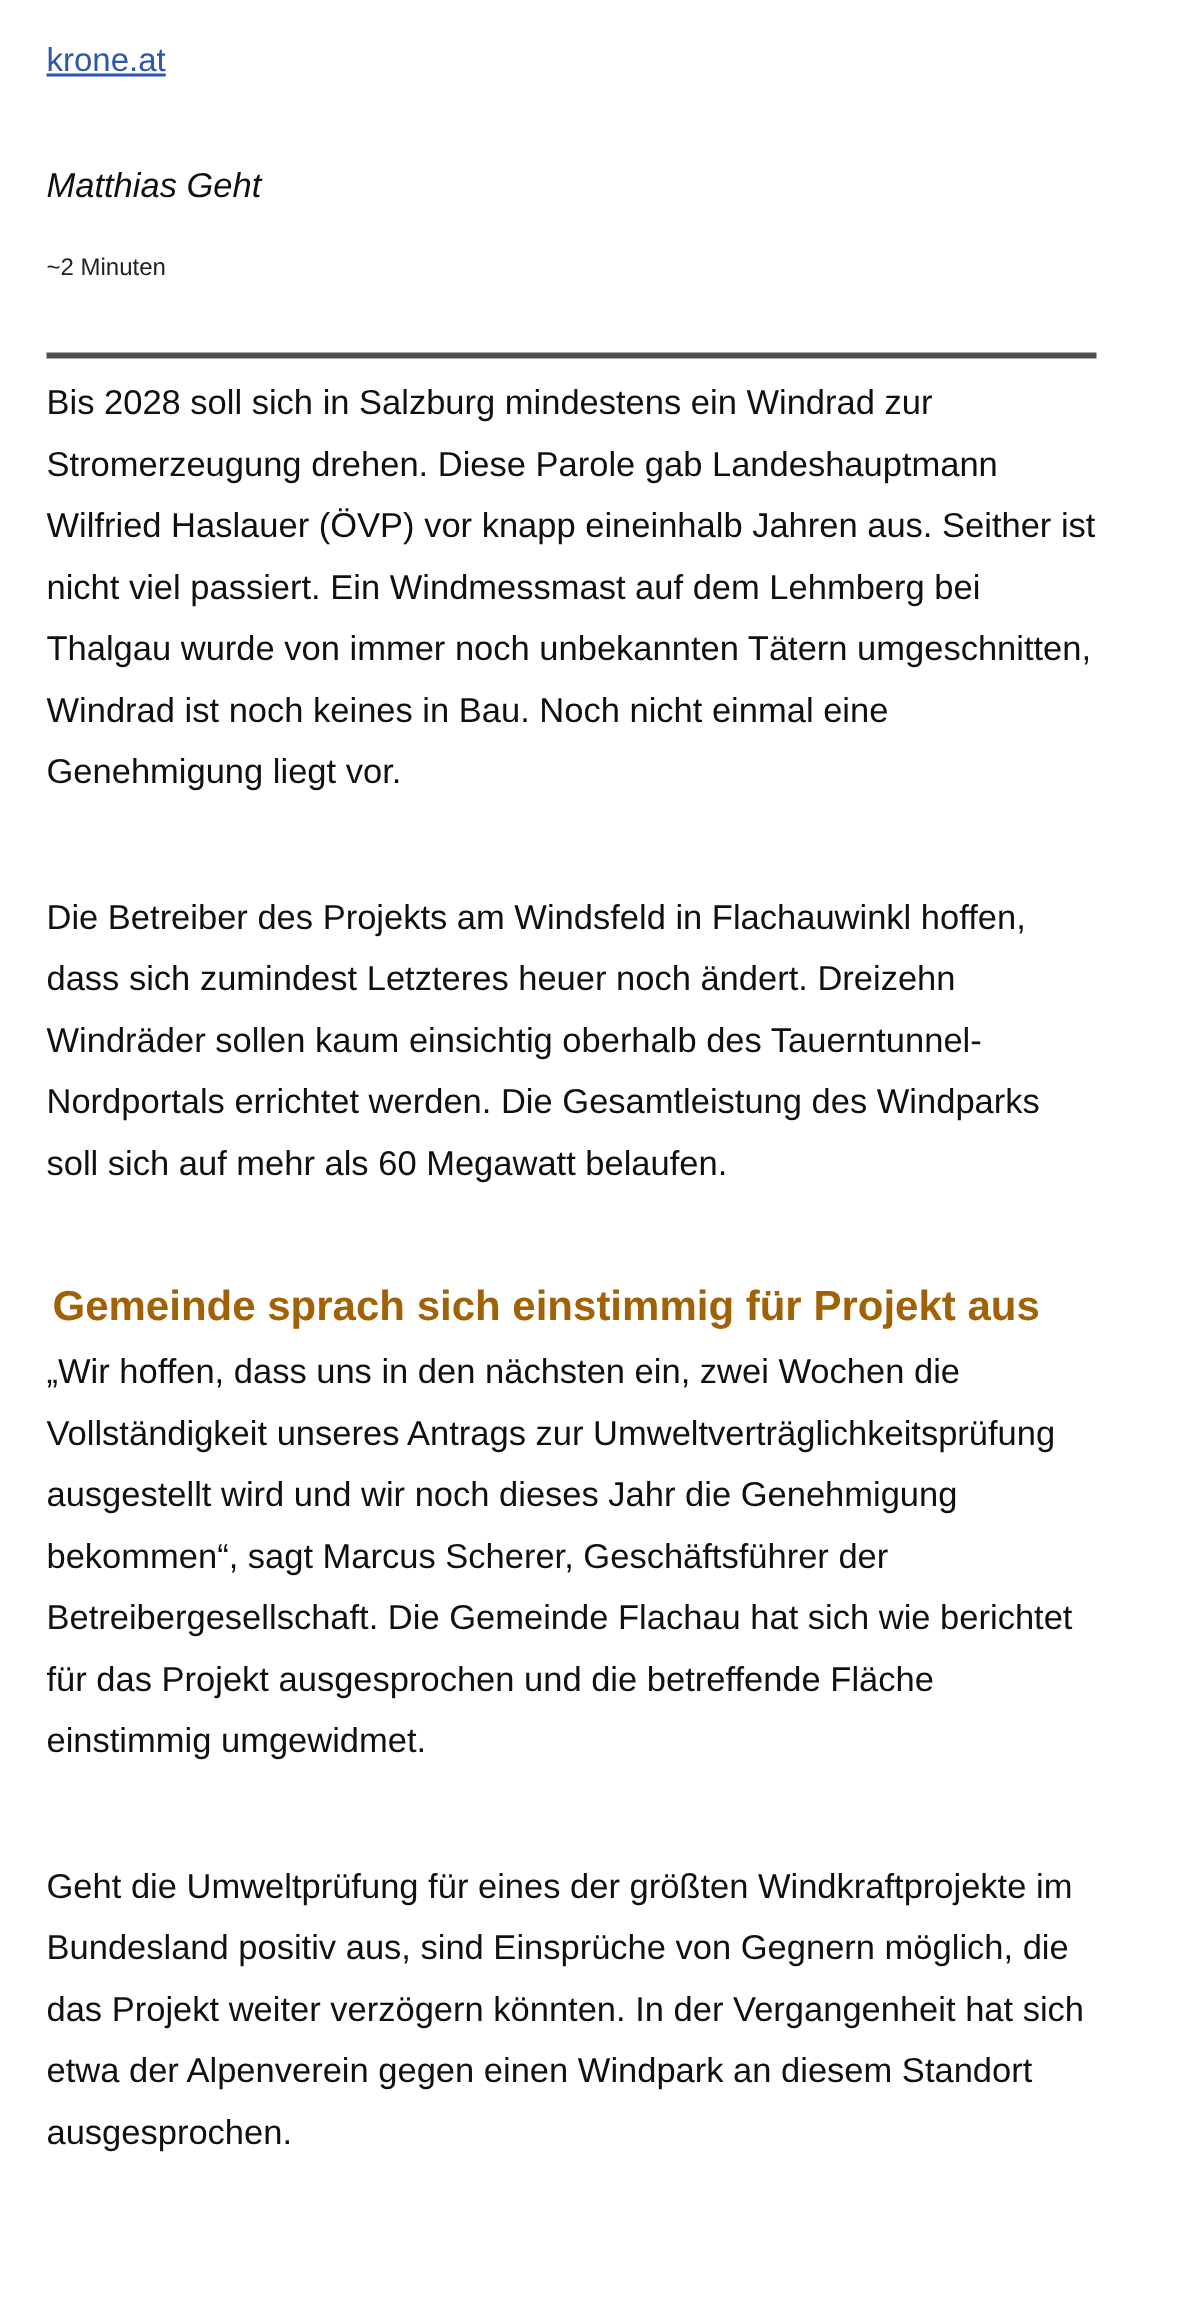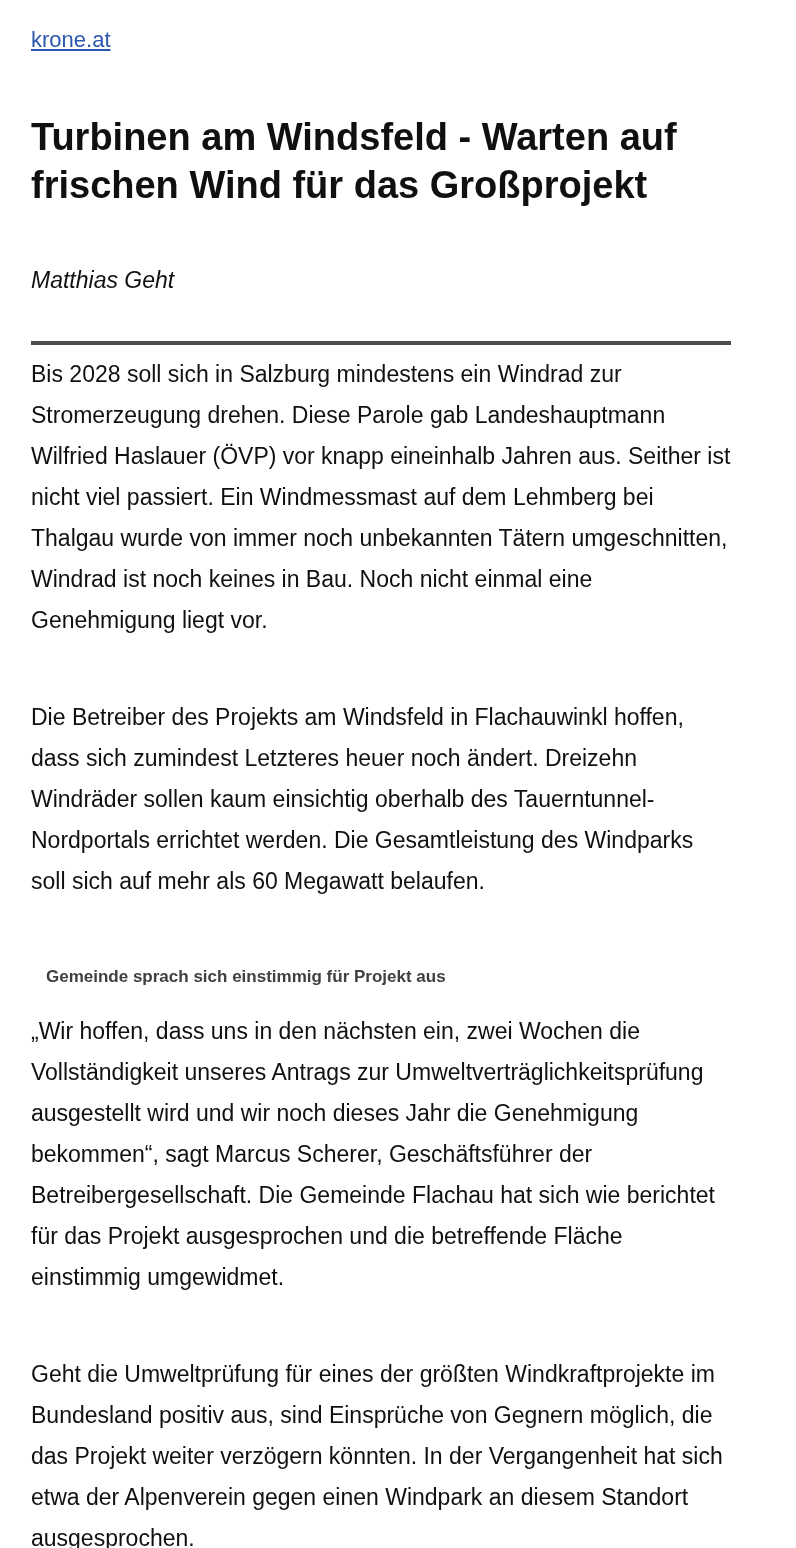--- a/index.html
+++ b/index.html
@@ -49,38 +49,38 @@
     height: 0;
   }
   .article p.body {
     margin: 0 0 56px 0;
     font-size: 23px;
     line-height: 41px;
     color: #101010;
   }
   .article p.body:last-child { margin-bottom: 14px; }
   h2.subheading {
-    margin: 15px;
-    font-size: 17px;
+    margin: 4px;
+    font-size: 28px;
     line-height: 37.6px;
     font-weight: bold;
-    color: #404040;
+    color: #a16207;
   }
 </style>
 </head>
 <body>
 
 <div>
 
   <a class="domain" href="#">krone.at</a>
 
-  <h1 class="title">Turbinen am Windsfeld - Warten auf frischen Wind für das Großprojekt</h1>
 
   <p class="byline">Matthias Geht</p>
 
+  <p class="readtime">~2 Minuten</p>
 
   <hr class="separator">
 
   <div class="article">
 
     <p class="body">Bis 2028 soll sich in Salzburg mindestens ein Windrad zur Stromerzeugung drehen. Diese Parole gab Landeshauptmann Wilfried Haslauer (ÖVP) vor knapp eineinhalb Jahren aus. Seither ist nicht viel passiert. Ein Windmessmast auf dem Lehmberg bei Thalgau wurde von immer noch unbekannten Tätern umgeschnitten, Windrad ist noch keines in Bau. Noch nicht einmal eine Genehmigung liegt vor.</p>
 
     <p class="body">Die Betreiber des Projekts am Windsfeld in Flachauwinkl hoffen, dass sich zumindest Letzteres heuer noch ändert. Dreizehn Windräder sollen kaum einsichtig oberhalb des Tauerntunnel-Nordportals errichtet werden. Die Gesamtleistung des Windparks soll sich auf mehr als 60 Megawatt belaufen.</p>
 
     <h2 class="subheading">Gemeinde sprach sich einstimmig für Projekt aus</h2>

